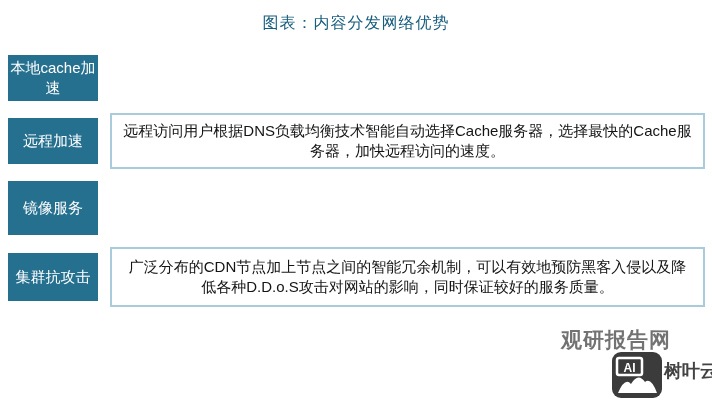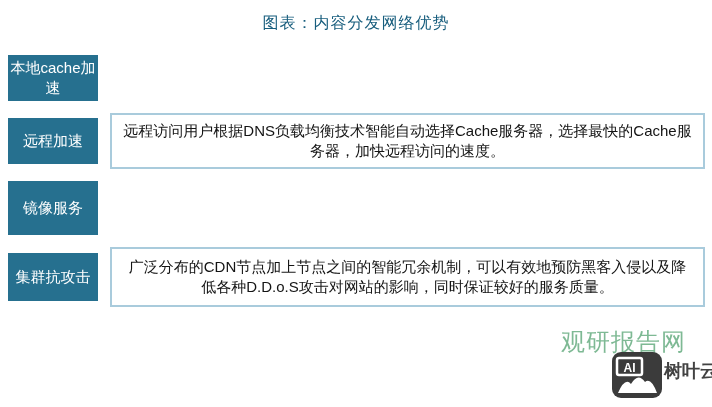--- a/index.html
+++ b/index.html
@@ -46,22 +46,22 @@
   .r3 .text-box{min-height:56px}
   .r4 .text-box{min-height:56px}
   .r5 .text-box{min-height:60px}
   .r1 .label-box,.r2 .label-box,.r3 .label-box{height:40px}
   .r4 .label-box{height:54px}
   .r5 .label-box{height:48px}
 
   
   .wm-site{
     position:absolute;left:561px;top:326px;
-    font-size:24px;font-weight:400;letter-spacing:1px;
-    color:#15803d;opacity:.55;
+    font-size:21px;font-weight:700;letter-spacing:1px;
+    color:#000000;opacity:.55;
     white-space:nowrap;z-index:5;pointer-events:none;
   }
   .wm-logo{
     position:absolute;left:612px;top:352px;z-index:6;
     width:50px;height:46px;
   }
   .wm-brand{
     position:absolute;left:664px;top:359px;z-index:6;
     font-size:18px;font-weight:700;color:#333333;opacity:.92;
     white-space:nowrap;

